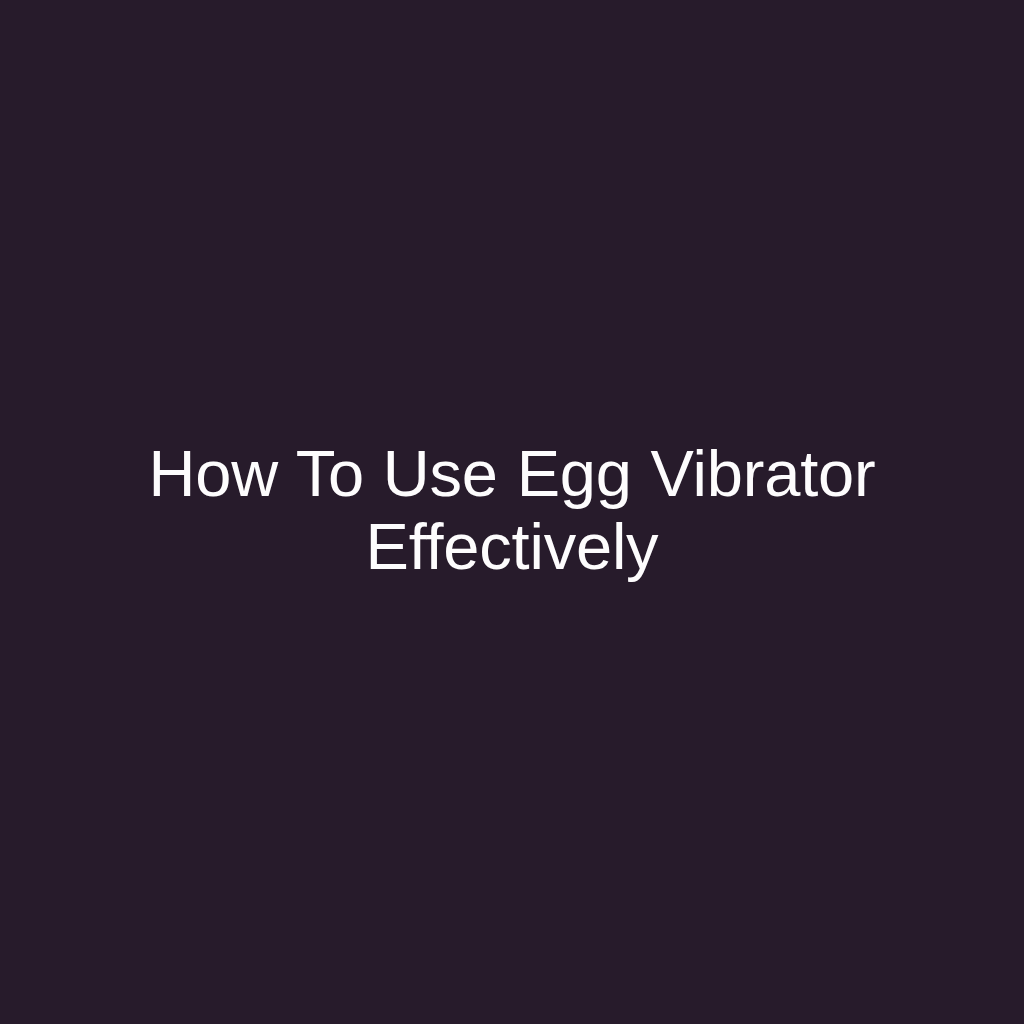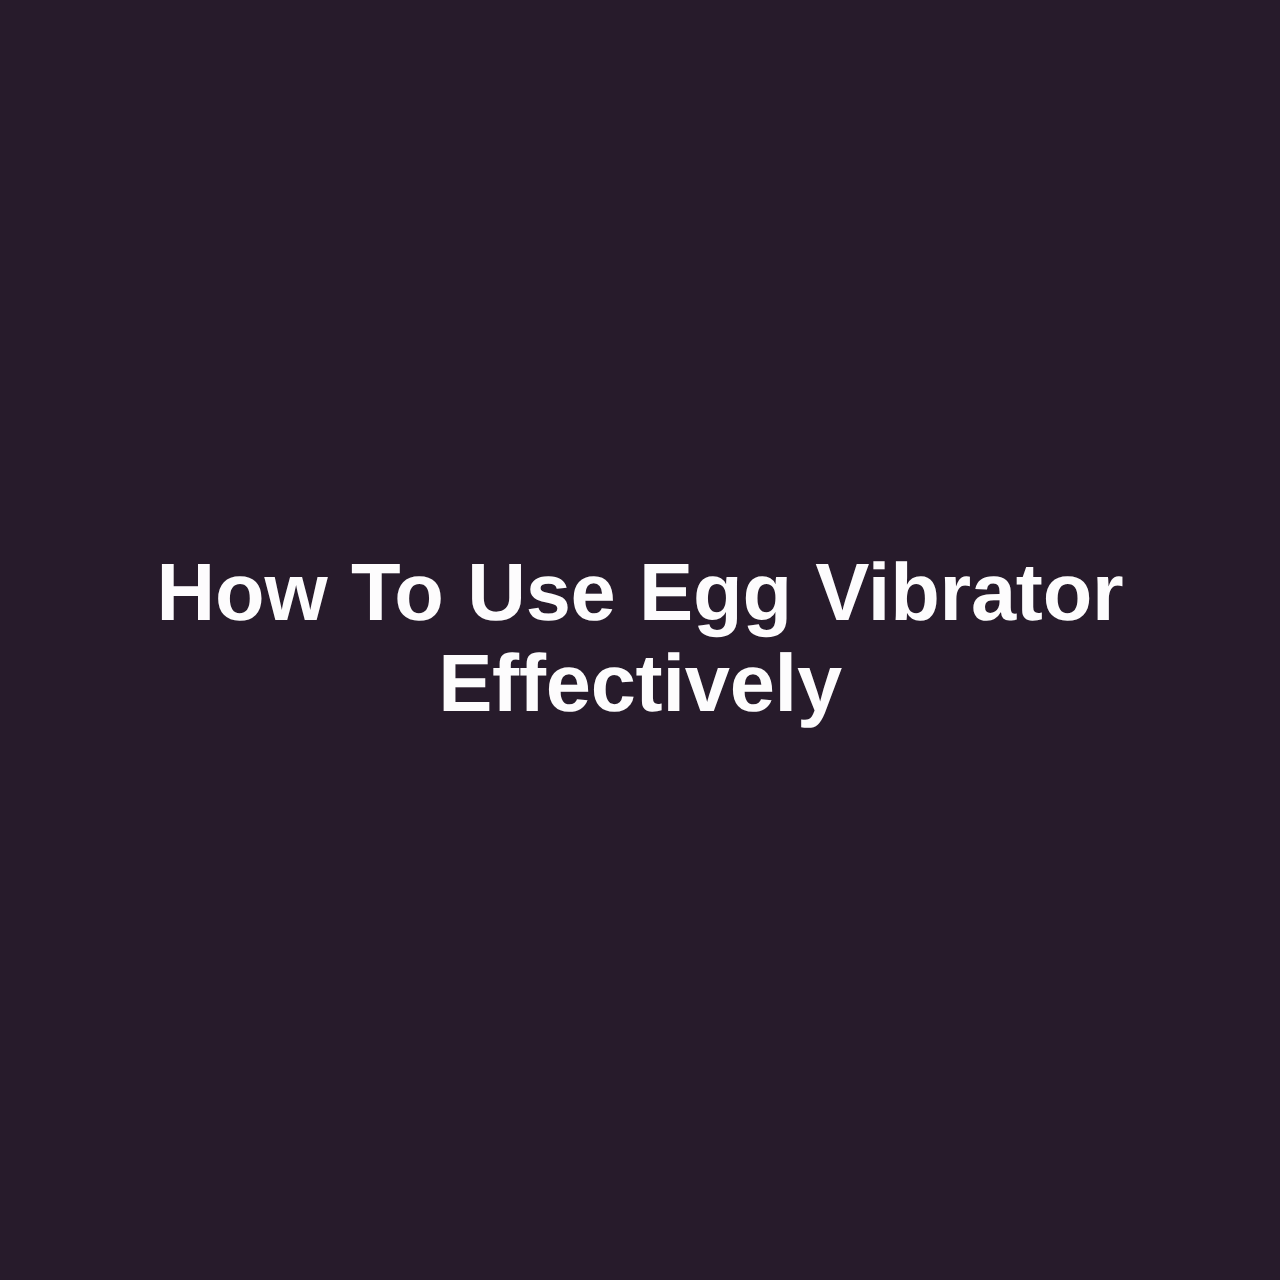--- a/index.html
+++ b/index.html
@@ -35,21 +35,21 @@
     transform: translateY(-2px);
   }
 
   .title-card__heading {
     margin: 0;
     padding: 0;
     width: 100%;
     text-align: center;
     color: #FDFCFD;
     font-family: "Liberation Sans", sans-serif;
-    font-weight: 700;
+    font-weight: 400;
     font-size: 65px;
     line-height: 73px;
     letter-spacing: -0.2px;
     word-spacing: 1px;
     text-rendering: optimizeLegibility;
   }
 </style>
 </head>
 <body>
 

